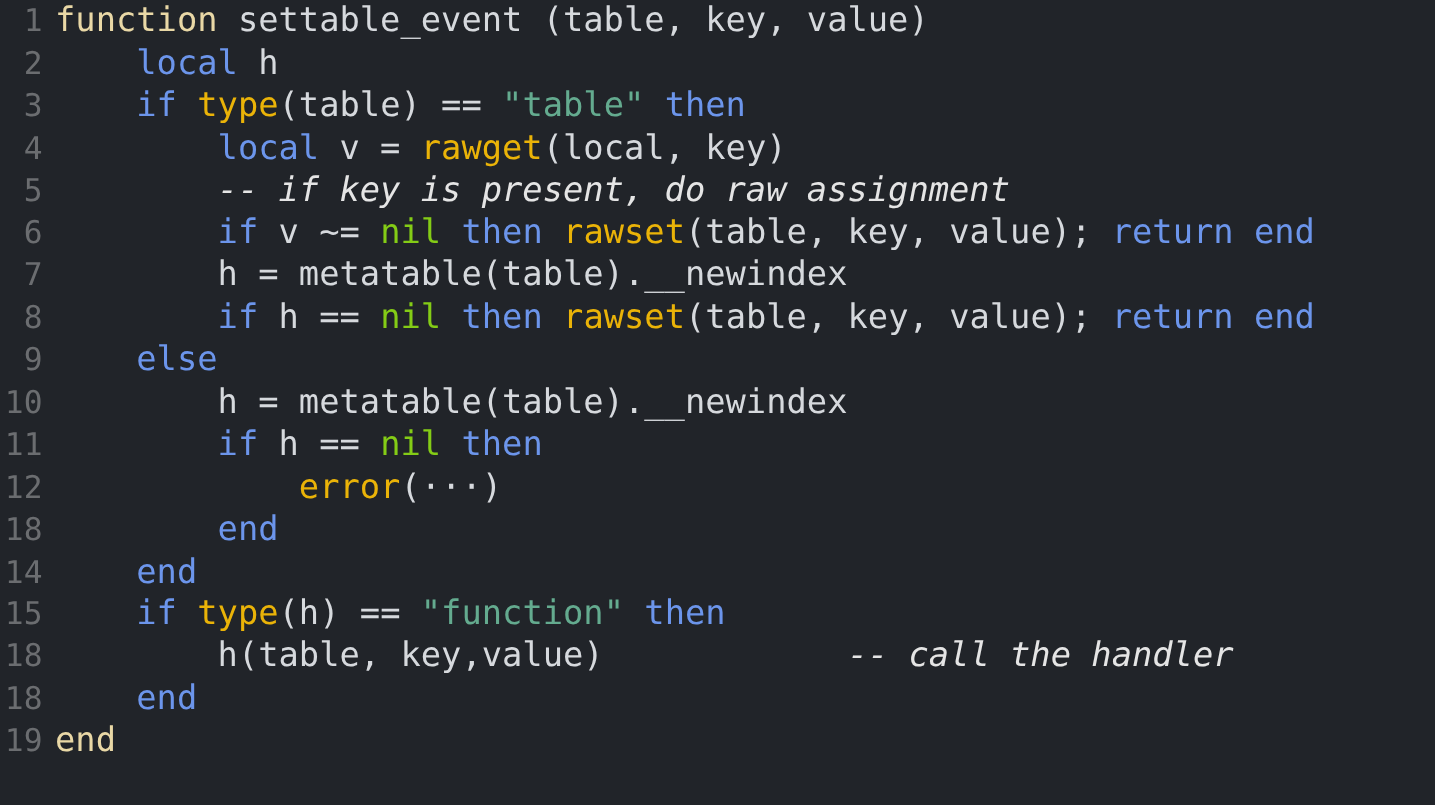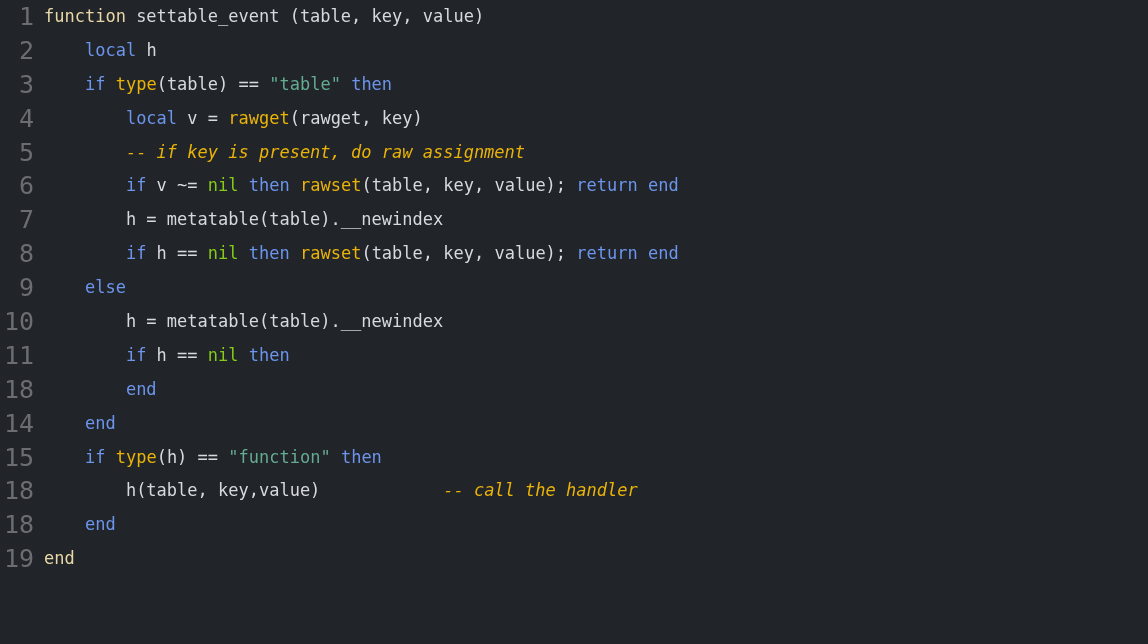--- a/index.html
+++ b/index.html
@@ -33,51 +33,52 @@
     text-align: right;
     padding-right: 10px;
     box-sizing: border-box;
     color: #6b6d70;
     font-size: 25px;
     font-family: "DejaVu Sans Mono", "Liberation Mono", monospace;
     user-select: none;
   }
   .line-content {
     flex: 1;
-    font-size: 17px;
+    font-size: 27px;
     color: #d6d9dd;
     font-family: "DejaVu Sans Mono", "Liberation Mono", monospace;
     white-space: pre;
     overflow: visible;
   }
   .tok { white-space: pre; }
   .t-kw   { color: #6c95eb; margin-top: 12px; }
   .t-fn   { color: #eab308; }
   .t-str  { color: #64ab8f; }
   .t-nil  { color: #84cc16; }
   .t-def  { color: #e9d8a6; }
   .t-plain{ color: #d6d9dd; }
-  .t-com  { color: #eab308; font-style: italic; }
+  .t-com  { color: #e5e5e5; font-style: italic; }
 </style>
 </head>
 <body>
 
 <div id="editor">
   <div id="code-lines">
       <div class="code-line"><div class="gutter">1</div><div class="line-content"><span class="tok t-def">function</span><span class="tok t-plain"> settable_event (table, key, value)</span></div></div>
       <div class="code-line"><div class="gutter">2</div><div class="line-content"><span class="tok t-plain">    </span><span class="tok t-kw">local</span><span class="tok t-plain"> h</span></div></div>
       <div class="code-line"><div class="gutter">3</div><div class="line-content"><span class="tok t-plain">    </span><span class="tok t-kw">if</span><span class="tok t-plain"> </span><span class="tok t-fn">type</span><span class="tok t-plain">(table) == </span><span class="tok t-str">"table"</span><span class="tok t-plain"> </span><span class="tok t-kw">then</span></div></div>
-      <div class="code-line"><div class="gutter">4</div><div class="line-content"><span class="tok t-plain">        </span><span class="tok t-kw">local</span><span class="tok t-plain"> v = </span><span class="tok t-fn">rawget</span><span class="tok t-plain">(rawget, key)</span></div></div>
+      <div class="code-line"><div class="gutter">4</div><div class="line-content"><span class="tok t-plain">        </span><span class="tok t-kw">local</span><span class="tok t-plain"> v = </span><span class="tok t-fn">rawget</span><span class="tok t-plain">(local, key)</span></div></div>
       <div class="code-line"><div class="gutter">5</div><div class="line-content"><span class="tok t-plain">        </span><span class="tok t-com">-- if key is present, do raw assignment</span></div></div>
       <div class="code-line"><div class="gutter">6</div><div class="line-content"><span class="tok t-plain">        </span><span class="tok t-kw">if</span><span class="tok t-plain"> v ~= </span><span class="tok t-nil">nil</span><span class="tok t-plain"> </span><span class="tok t-kw">then</span><span class="tok t-plain"> </span><span class="tok t-fn">rawset</span><span class="tok t-plain">(table, key, value); </span><span class="tok t-kw">return</span><span class="tok t-plain"> </span><span class="tok t-kw">end</span></div></div>
       <div class="code-line"><div class="gutter">7</div><div class="line-content"><span class="tok t-plain">        </span><span class="tok t-plain">h = metatable(table).__newindex</span></div></div>
       <div class="code-line"><div class="gutter">8</div><div class="line-content"><span class="tok t-plain">        </span><span class="tok t-kw">if</span><span class="tok t-plain"> h == </span><span class="tok t-nil">nil</span><span class="tok t-plain"> </span><span class="tok t-kw">then</span><span class="tok t-plain"> </span><span class="tok t-fn">rawset</span><span class="tok t-plain">(table, key, value); </span><span class="tok t-kw">return</span><span class="tok t-plain"> </span><span class="tok t-kw">end</span></div></div>
       <div class="code-line"><div class="gutter">9</div><div class="line-content"><span class="tok t-plain">    </span><span class="tok t-kw">else</span></div></div>
       <div class="code-line"><div class="gutter">10</div><div class="line-content"><span class="tok t-plain">        </span><span class="tok t-plain">h = metatable(table).__newindex</span></div></div>
       <div class="code-line"><div class="gutter">11</div><div class="line-content"><span class="tok t-plain">        </span><span class="tok t-kw">if</span><span class="tok t-plain"> h == </span><span class="tok t-nil">nil</span><span class="tok t-plain"> </span><span class="tok t-kw">then</span></div></div>
+      <div class="code-line"><div class="gutter">12</div><div class="line-content"><span class="tok t-plain">            </span><span class="tok t-fn">error</span><span class="tok t-plain">(···)</span></div></div>
       <div class="code-line"><div class="gutter">18</div><div class="line-content"><span class="tok t-plain">        </span><span class="tok t-kw">end</span></div></div>
       <div class="code-line"><div class="gutter">14</div><div class="line-content"><span class="tok t-plain">    </span><span class="tok t-kw">end</span></div></div>
       <div class="code-line"><div class="gutter">15</div><div class="line-content"><span class="tok t-plain">    </span><span class="tok t-kw">if</span><span class="tok t-plain"> </span><span class="tok t-fn">type</span><span class="tok t-plain">(h) == </span><span class="tok t-str">"function"</span><span class="tok t-plain"> </span><span class="tok t-kw">then</span></div></div>
       <div class="code-line"><div class="gutter">18</div><div class="line-content"><span class="tok t-plain">        </span><span class="tok t-plain">h(table, key,value)</span><span class="tok t-plain">            </span><span class="tok t-com">-- call the handler</span></div></div>
       <div class="code-line"><div class="gutter">18</div><div class="line-content"><span class="tok t-plain">    </span><span class="tok t-kw">end</span></div></div>
       <div class="code-line"><div class="gutter">19</div><div class="line-content"><span class="tok t-def">end</span></div></div>
     </div>
 </div>
 
 </body></html>

